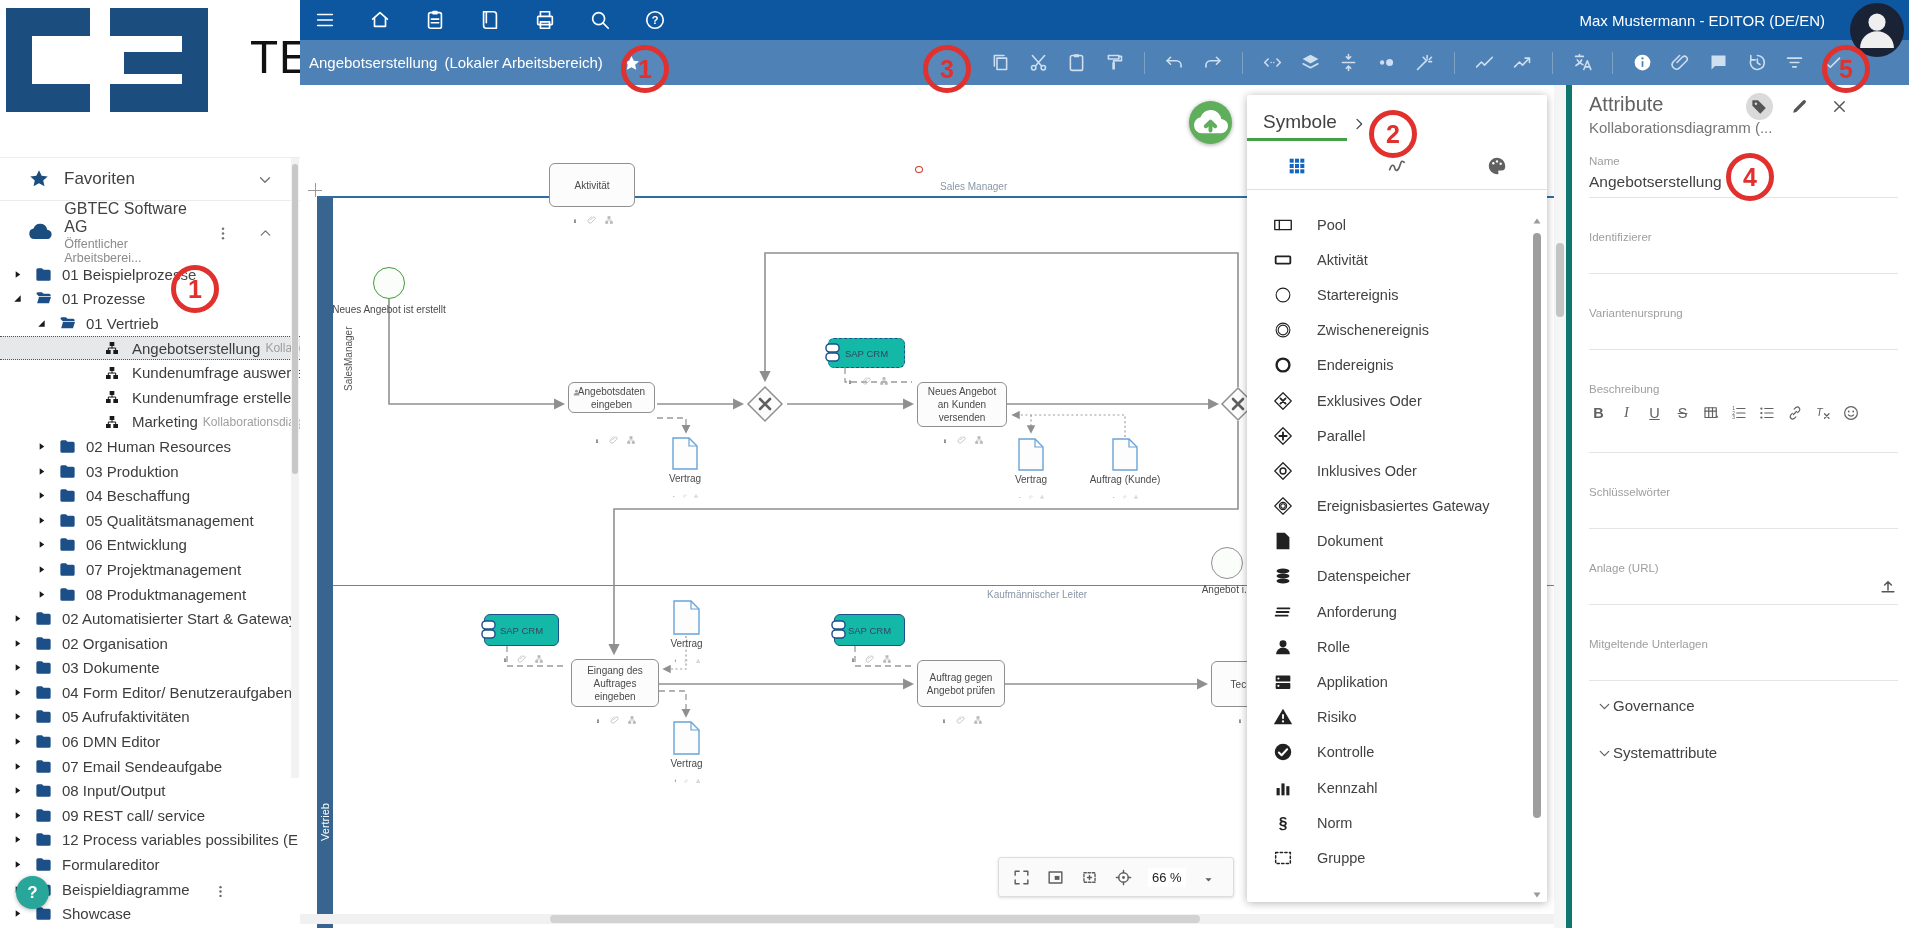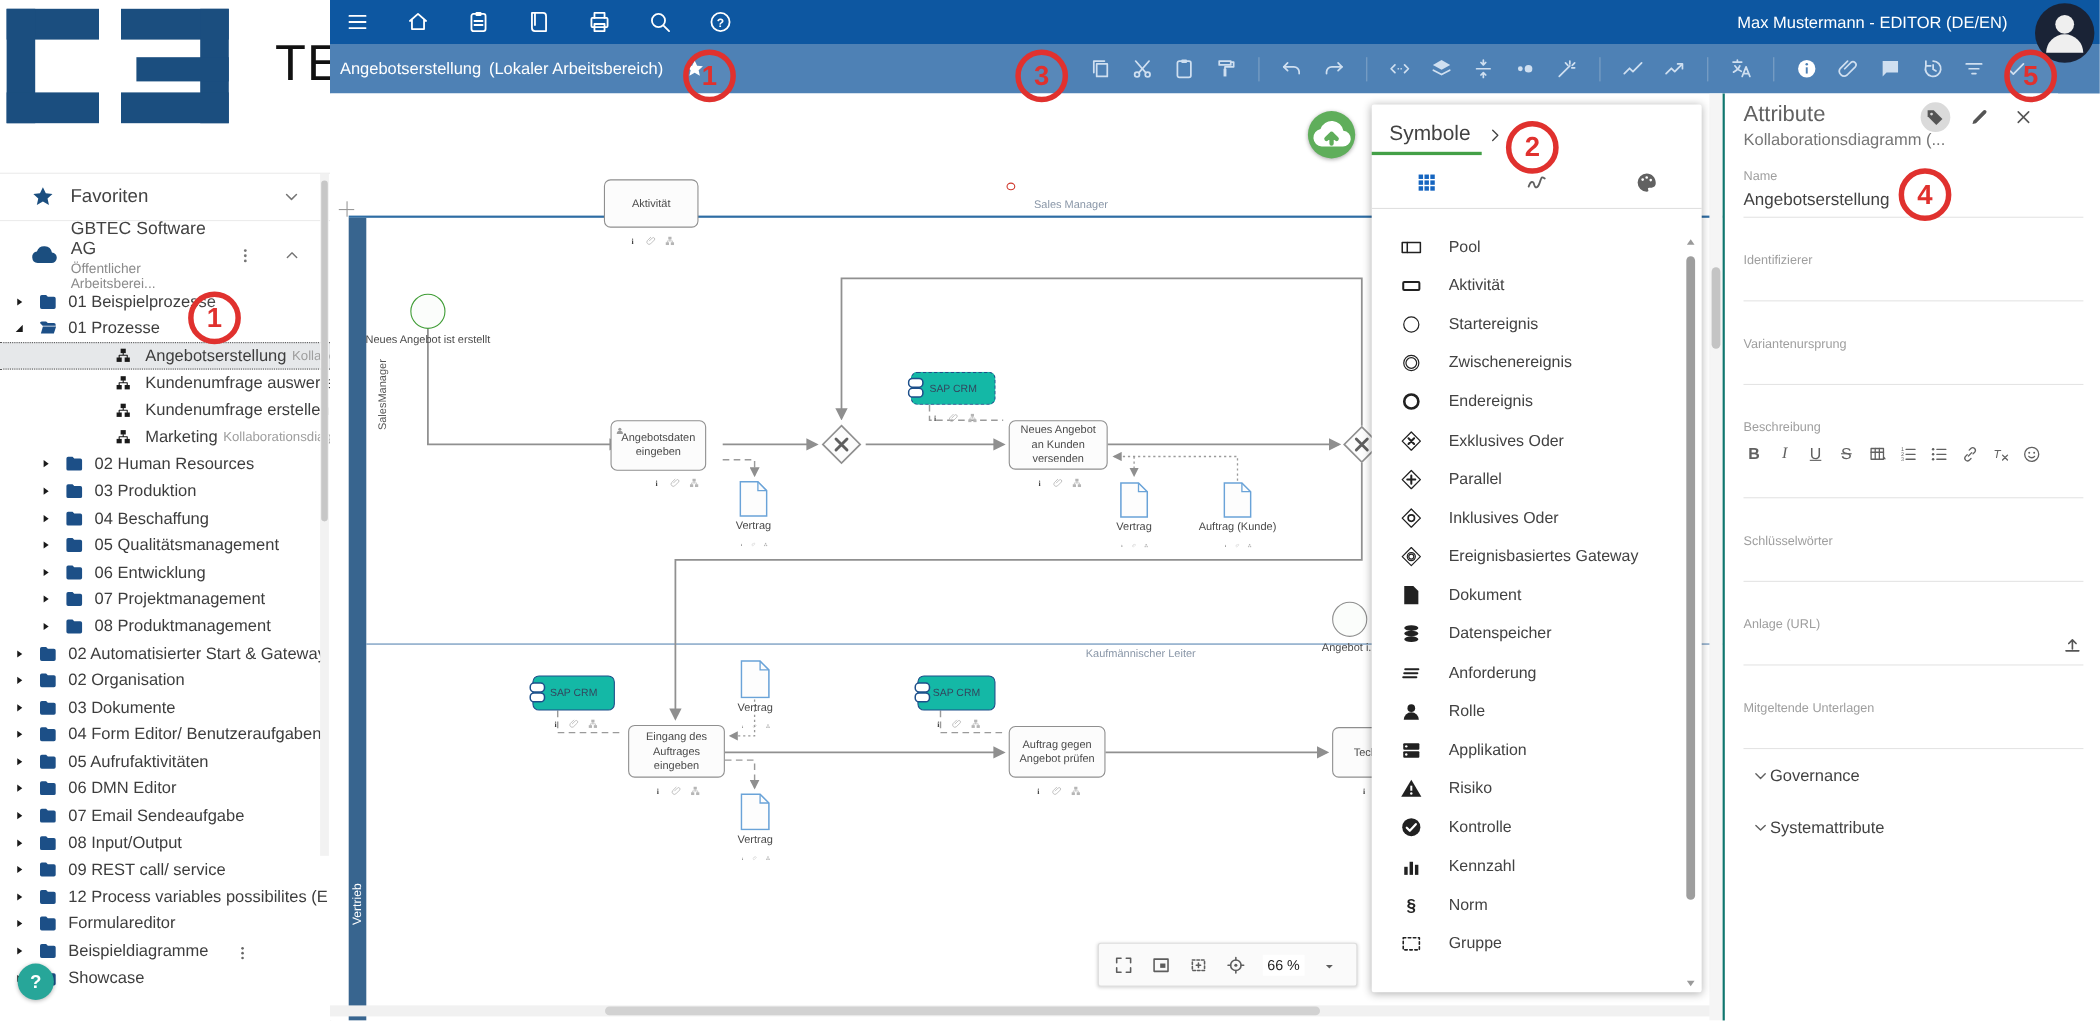--- a/index.html
+++ b/index.html
@@ -101,21 +101,21 @@
   #pal-list{position:absolute;left:0;top:112px;width:282px;}
   .pitem{height:35.2px;display:flex;align-items:center;cursor:pointer;}
   .pitem .picon{width:24px;height:24px;margin-left:24px;color:#212121;flex:0 0 24px;display:flex;align-items:center;justify-content:center;}
   .pitem .picon .ic{width:22px;height:22px;stroke-width:1.5;}
   .pitem .plbl{margin-left:22px;font-size:14.5px;color:#424242;}
   #pal-scroll{position:absolute;right:4px;top:116px;width:12px;height:686px;}
   #pal-scroll .sarr{position:absolute;left:0;width:12px;height:12px;color:#9a9a9a;}
   #pal-scroll .thumb{position:absolute;left:2px;top:22px;width:8px;height:585px;background:#9e9e9e;border-radius:4px;}
 
   
-  #attrs{position:absolute;left:1566px;top:85px;width:305px;height:843px;background:#fff;border-left:2px solid #0f766e;box-sizing:border-box;z-index:4;}
+  #attrs{position:absolute;left:1566px;top:85px;width:305px;height:843px;background:#fff;border-left:6px solid #0f766e;box-sizing:border-box;z-index:4;}
   #attr-title{position:absolute;left:17px;top:8px;font-size:20px;color:#616161;}
   #attr-sub{position:absolute;left:17px;top:34px;font-size:15px;color:#757575;width:230px;white-space:nowrap;overflow:hidden;}
   .ahb{position:absolute;top:8px;width:27px;height:27px;display:flex;align-items:center;justify-content:center;color:#555;cursor:pointer;}
   .ahb .ic{width:19px;height:19px;}
   .ahb.circle{background:#dadada;border-radius:50%;}
   #attr-fields{position:absolute;left:17px;top:70px;width:309px;}
   .albl{font-size:11.5px;color:#9e9e9e;}
   .aval{font-size:15.5px;color:#424242;min-height:20px;margin-top:6px;cursor:text;}
   .aline{border-bottom:1px solid #e4e4e4;margin-top:4px;}
   .afield{position:relative;margin-bottom:33px;}
@@ -202,20 +202,34 @@
             </svg>
           </span>
           <span class="cell-icon">
             <svg class="ic fold" viewBox="0 0 24 24">
               <path d="M3 6a2 2 0 012-2h5l2 2h7a2 2 0 012 2v1H6z" fill="currentColor" stroke="none"></path>
               <path d="M6.3 10H21.5l-2.6 8H4z" fill="currentColor" stroke="none"></path>
             </svg>
           </span>
           <span class="lbl">01 Prozesse</span>
         </div>
+        <div class="trow" style="padding-left:36px">
+          <span class="cell-arrow">
+            <svg class="ic tri" viewBox="0 0 24 24">
+              <path d="M19 5v14H5z" fill="currentColor" stroke="none"></path>
+            </svg>
+          </span>
+          <span class="cell-icon">
+            <svg class="ic fold" viewBox="0 0 24 24">
+              <path d="M3 6a2 2 0 012-2h5l2 2h7a2 2 0 012 2v1H6z" fill="currentColor" stroke="none"></path>
+              <path d="M6.3 10H21.5l-2.6 8H4z" fill="currentColor" stroke="none"></path>
+            </svg>
+          </span>
+          <span class="lbl">01 Vertrieb</span>
+        </div>
         <div class="trow sel" style="padding-left:60px">
           <span class="cell-arrow"></span>
           <span class="cell-arrow"></span>
           <span class="cell-icon">
             <svg class="ic diag" viewBox="0 0 24 24">
               <rect x="8.5" y="3" width="7" height="6" fill="currentColor" stroke="none"></rect>
               <rect x="3" y="15" width="7" height="6" fill="currentColor" stroke="none"></rect>
               <rect x="14" y="15" width="7" height="6" fill="currentColor" stroke="none"></rect>
               <path d="M12 9v3M6.5 15v-3h11v3" stroke-width="1.5"></path>
             </svg>
@@ -780,21 +794,21 @@
             </svg></span>
           <span class="mi"><svg class="ic " viewBox="0 0 24 24">
               <rect x="8.5" y="3" width="7" height="6" fill="currentColor" stroke="none"></rect>
               <rect x="3" y="15" width="7" height="6" fill="currentColor" stroke="none"></rect>
               <rect x="14" y="15" width="7" height="6" fill="currentColor" stroke="none"></rect>
               <path d="M12 9v3M6.5 15v-3h11v3" stroke-width="1.5"></path>
             </svg></span>
         </div>
         <div class="cnode n-ev" style="left:73px;top:182px;width:32px;height:32px"></div>
         <div class="nlbl" style="left:9px;top:219px;width:160px">Neues Angebot ist erstellt</div>
-        <div class="cnode n-activity" style="left:255px;top:297px;width:87px;height:46px">
+        <div class="cnode n-activity" style="left:268px;top:297px;width:87px;height:31px">
           <span class="usr-marker"><svg class="ic " viewBox="0 0 24 24">
               <circle cx="12" cy="8.5" r="3.8" fill="currentColor" stroke="none"></circle>
               <path d="M4.5 20a7.5 7.5 0 0115 0z" fill="currentColor" stroke="none"></path>
             </svg></span>
           <span>Angebotsdaten eingeben</span>
         </div>
         <div class="minis" style="left:270px;top:345px;width:87px">
           <span class="mi dark"><svg class="ic " viewBox="0 0 24 24">
               <text x="12" y="19" text-anchor="middle" font-size="17" font-weight="bold" font-family="Liberation Serif,serif" fill="currentColor" stroke="none">i</text>
             </svg></span>

